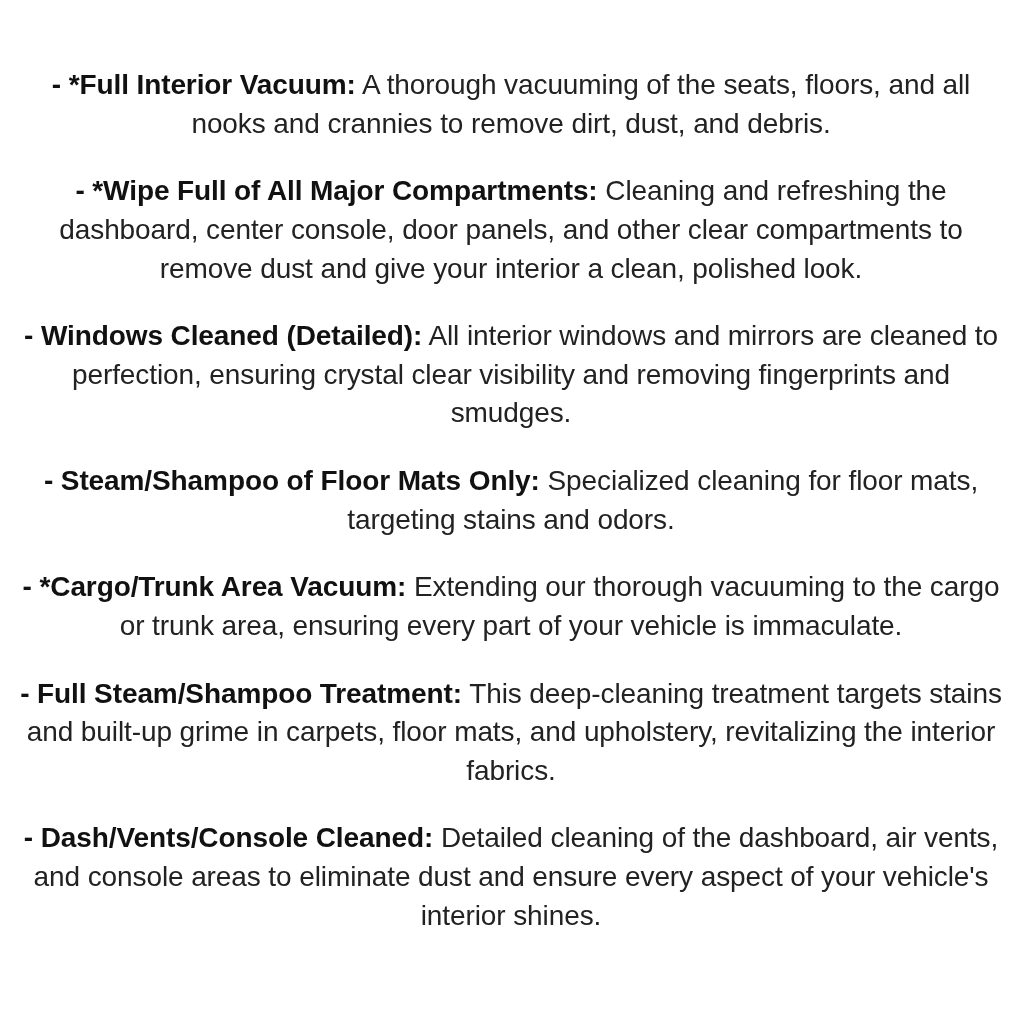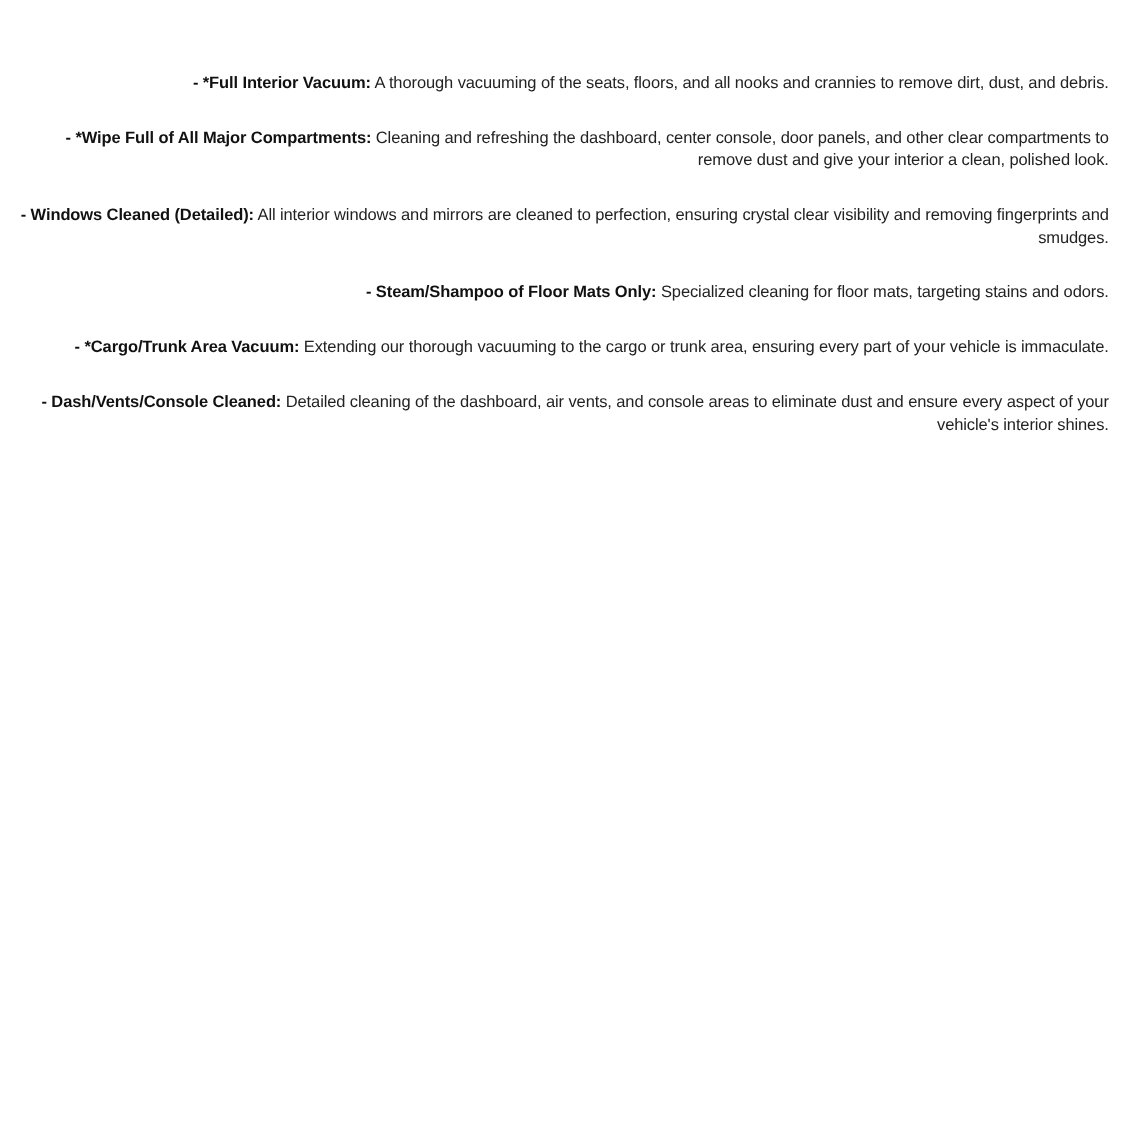--- a/index.html
+++ b/index.html
@@ -21,25 +21,25 @@
     padding: 66px 16px 0 14px;
     background: #ffffff;
   }
   .service-list {
     list-style: none;
     margin: 0;
     padding: 0;
   }
   .service-item {
     margin: 0 0 29px 0;
-    font-size: 15px;
+    font-size: 28px;
     line-height: 1.38;
     letter-spacing: -0.1px;
     color: #1b1b1b;
-    text-align: right;
+    text-align: center;
   }
   .service-item:last-child {
     margin-bottom: 0;
   }
   .item-title {
     font-weight: 700;
     color: #111111;
   }
   .item-desc {
     font-weight: 400;
@@ -66,20 +66,23 @@
 
 
     <li class="service-item">
       <span class="item-title">- Steam/Shampoo of Floor Mats Only:</span><span class="item-desc"> Specialized cleaning for floor mats, targeting stains and odors.</span>
     </li>
 
     <li class="service-item">
       <span class="item-title">- *Cargo/Trunk Area Vacuum:</span><span class="item-desc"> Extending our thorough vacuuming to the cargo or trunk area, ensuring every part of your vehicle is immaculate.</span>
     </li>
 
+    <li class="service-item">
+      <span class="item-title">- Full Steam/Shampoo Treatment:</span><span class="item-desc"> This deep-cleaning treatment targets stains and built-up grime in carpets, floor mats, and upholstery, revitalizing the interior fabrics.</span>
+    </li>
 
 
     <li class="service-item">
       <span class="item-title">- Dash/Vents/Console Cleaned:</span><span class="item-desc"> Detailed cleaning of the dashboard, air vents, and console areas to eliminate dust and ensure every aspect of your vehicle's interior shines.</span>
     </li>
 
   </ul>
 </div>
 
 </body></html>

